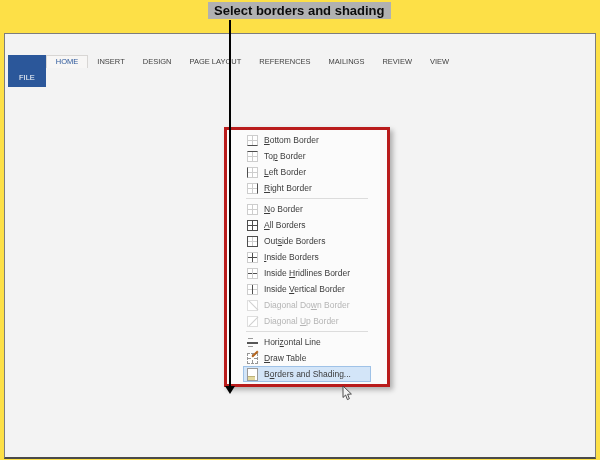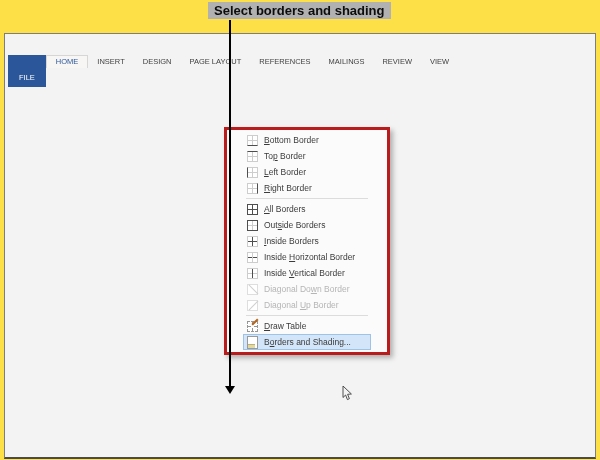--- a/index.html
+++ b/index.html
@@ -453,20 +453,27 @@
     </div>
     <div class="mi">
       <span class="gi dr">
           <span class="h"></span>
           <span class="v"></span>
         </span>
       <span class="lbl"><span></span><span class="mk">R</span><span>ight Border</span></span>
     </div>
     <div class="msep"></div>
     <div class="mi">
+      <span class="gi">
+          <span class="h"></span>
+          <span class="v"></span>
+        </span>
+      <span class="lbl"><span></span><span class="mk">N</span><span>o Border</span></span>
+    </div>
+    <div class="mi">
       <span class="gi da dh dv">
           <span class="h"></span>
           <span class="v"></span>
         </span>
       <span class="lbl"><span></span><span class="mk">A</span><span>ll Borders</span></span>
     </div>
     <div class="mi">
       <span class="gi da">
           <span class="h"></span>
           <span class="v"></span>
@@ -478,21 +485,21 @@
           <span class="h"></span>
           <span class="v"></span>
         </span>
       <span class="lbl"><span></span><span class="mk">I</span><span>nside Borders</span></span>
     </div>
     <div class="mi">
       <span class="gi dh">
           <span class="h"></span>
           <span class="v"></span>
         </span>
-      <span class="lbl"><span>Inside </span><span class="mk">H</span><span>orizontal Border</span></span>
+      <span class="lbl"><span>Inside </span><span class="mk">H</span><span>ridlines Border</span></span>
     </div>
     <div class="mi">
       <span class="gi dv">
           <span class="h"></span>
           <span class="v"></span>
         </span>
       <span class="lbl"><span>Inside </span><span class="mk">V</span><span>ertical Border</span></span>
     </div>
     <div class="mi dis">
       <span class="gi">
@@ -500,20 +507,28 @@
         </span>
       <span class="lbl"><span>Diagonal Do</span><span class="mk">w</span><span>n Border</span></span>
     </div>
     <div class="mi dis">
       <span class="gi diagup">
           <span class="d"></span>
         </span>
       <span class="lbl"><span>Diagonal </span><span class="mk">U</span><span>p Border</span></span>
     </div>
     <div class="msep"></div>
+    <div class="mi">
+      <span class="ic-hline">
+          <span class="a"></span>
+          <span class="m"></span>
+          <span class="b"></span>
+        </span>
+      <span class="lbl"><span>Hori</span><span class="mk">z</span><span>ontal Line</span></span>
+    </div>
     <div class="mi">
       <span class="gi dash2">
           <span class="h"></span>
           <span class="v"></span>
           <span class="pc"></span>
         </span>
       <span class="lbl"><span></span><span class="mk">D</span><span>raw Table</span></span>
     </div>
     <div class="mi hl">
       <span class="ic-page">

